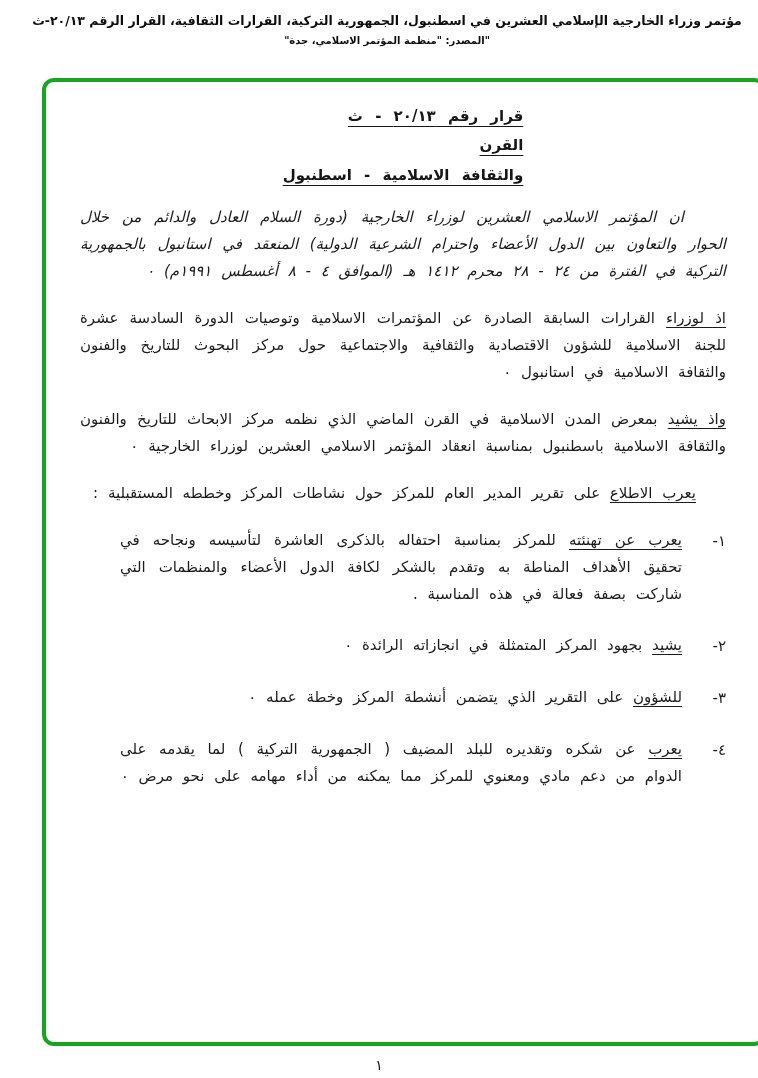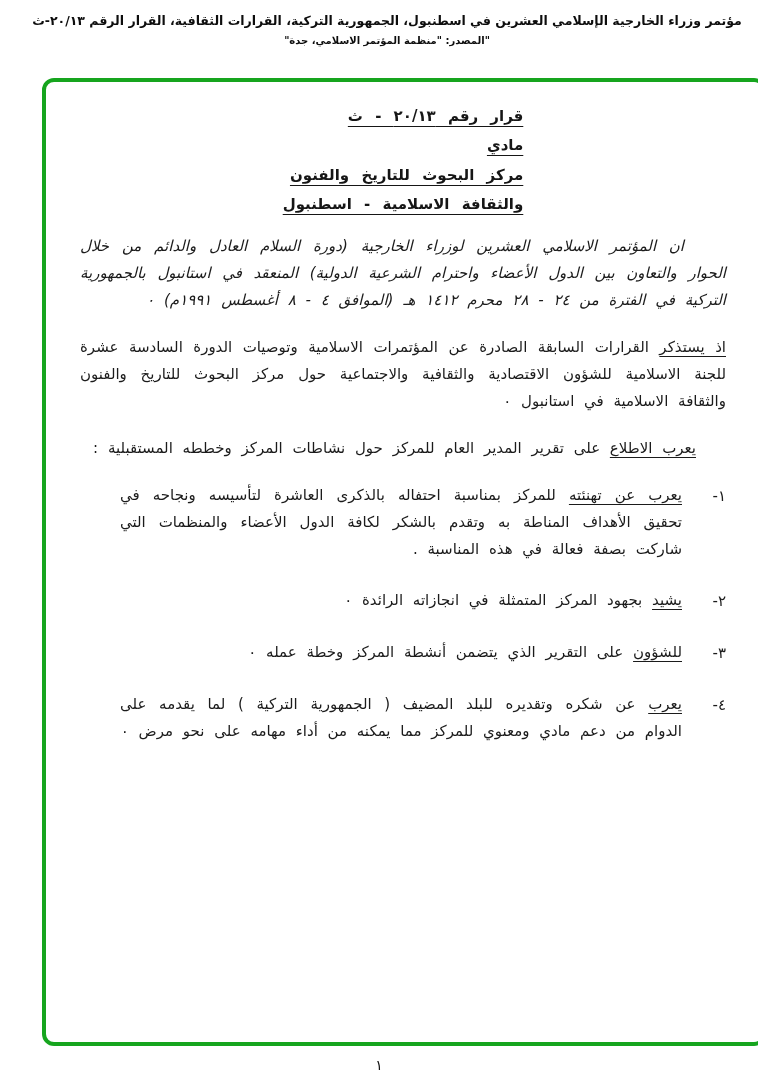--- a/index.html
+++ b/index.html
@@ -105,30 +105,30 @@
   <div class="line1">مؤتمر وزراء الخارجية الإسلامي العشرين في اسطنبول، الجمهورية التركية، القرارات الثقافية، القرار الرقم ٢٠/١٣-ث</div>
   <div class="line2">"المصدر: "منظمة المؤتمر الاسلامي، جدة"</div>
 </div>
 
 <div class="scan-frame">
   <div class="scan-content">
 
     <div class="title-wrap">
       <div class="title-block">
         <div class="title-line">قرار رقم ٢٠/١٣ - ث</div>
-        <div class="title-line">مادي</div>
-        <div class="title-line">مركز البحوث للتاريخ والفنون</div>
+        <div class="title-line">القرن</div>
         <div class="title-line">والثقافة الاسلامية - اسطنبول</div>
       </div>
     </div>
 
     <p class="para indent-lg"><span class="lead"></span><span>ان المؤتمر الاسلامي العشرين لوزراء الخارجية (دورة السلام العادل والدائم من خلال الحوار والتعاون بين الدول الأعضاء واحترام الشرعية الدولية) المنعقد في استانبول بالجمهورية التركية في الفترة من ٢٤ - ٢٨ محرم ١٤١٢ هـ (الموافق ٤ - ٨ أغسطس ١٩٩١م) ٠</span></p>
 
-    <p class="para"><span class="lead">اذ يستذكر</span><span> القرارات السابقة الصادرة عن المؤتمرات الاسلامية وتوصيات الدورة السادسة عشرة للجنة الاسلامية للشؤون الاقتصادية والثقافية والاجتماعية حول مركز البحوث للتاريخ والفنون والثقافة الاسلامية في استانبول ٠</span></p>
+    <p class="para"><span class="lead">اذ لوزراء</span><span> القرارات السابقة الصادرة عن المؤتمرات الاسلامية وتوصيات الدورة السادسة عشرة للجنة الاسلامية للشؤون الاقتصادية والثقافية والاجتماعية حول مركز البحوث للتاريخ والفنون والثقافة الاسلامية في استانبول ٠</span></p>
 
+    <p class="para"><span class="lead">واذ يشيد</span><span> بمعرض المدن الاسلامية في القرن الماضي الذي نظمه مركز الابحاث للتاريخ والفنون والثقافة الاسلامية باسطنبول بمناسبة انعقاد المؤتمر الاسلامي العشرين لوزراء الخارجية ٠</span></p>
 
     <p class="para indent-md"><span class="lead">يعرب الاطلاع</span><span> على تقرير المدير العام للمركز حول نشاطات المركز وخططه المستقبلية :</span></p>
 
     <div class="items">
 
       <div class="item">
         <span class="item-num">١-</span>
         <p class="item-body"><span class="lead">يعرب عن تهنئته</span><span> للمركز بمناسبة احتفاله بالذكرى العاشرة لتأسيسه ونجاحه في تحقيق الأهداف المناطة به وتقدم بالشكر لكافة الدول الأعضاء والمنظمات التي شاركت بصفة فعالة في هذه المناسبة .</span></p>
       </div>
 

